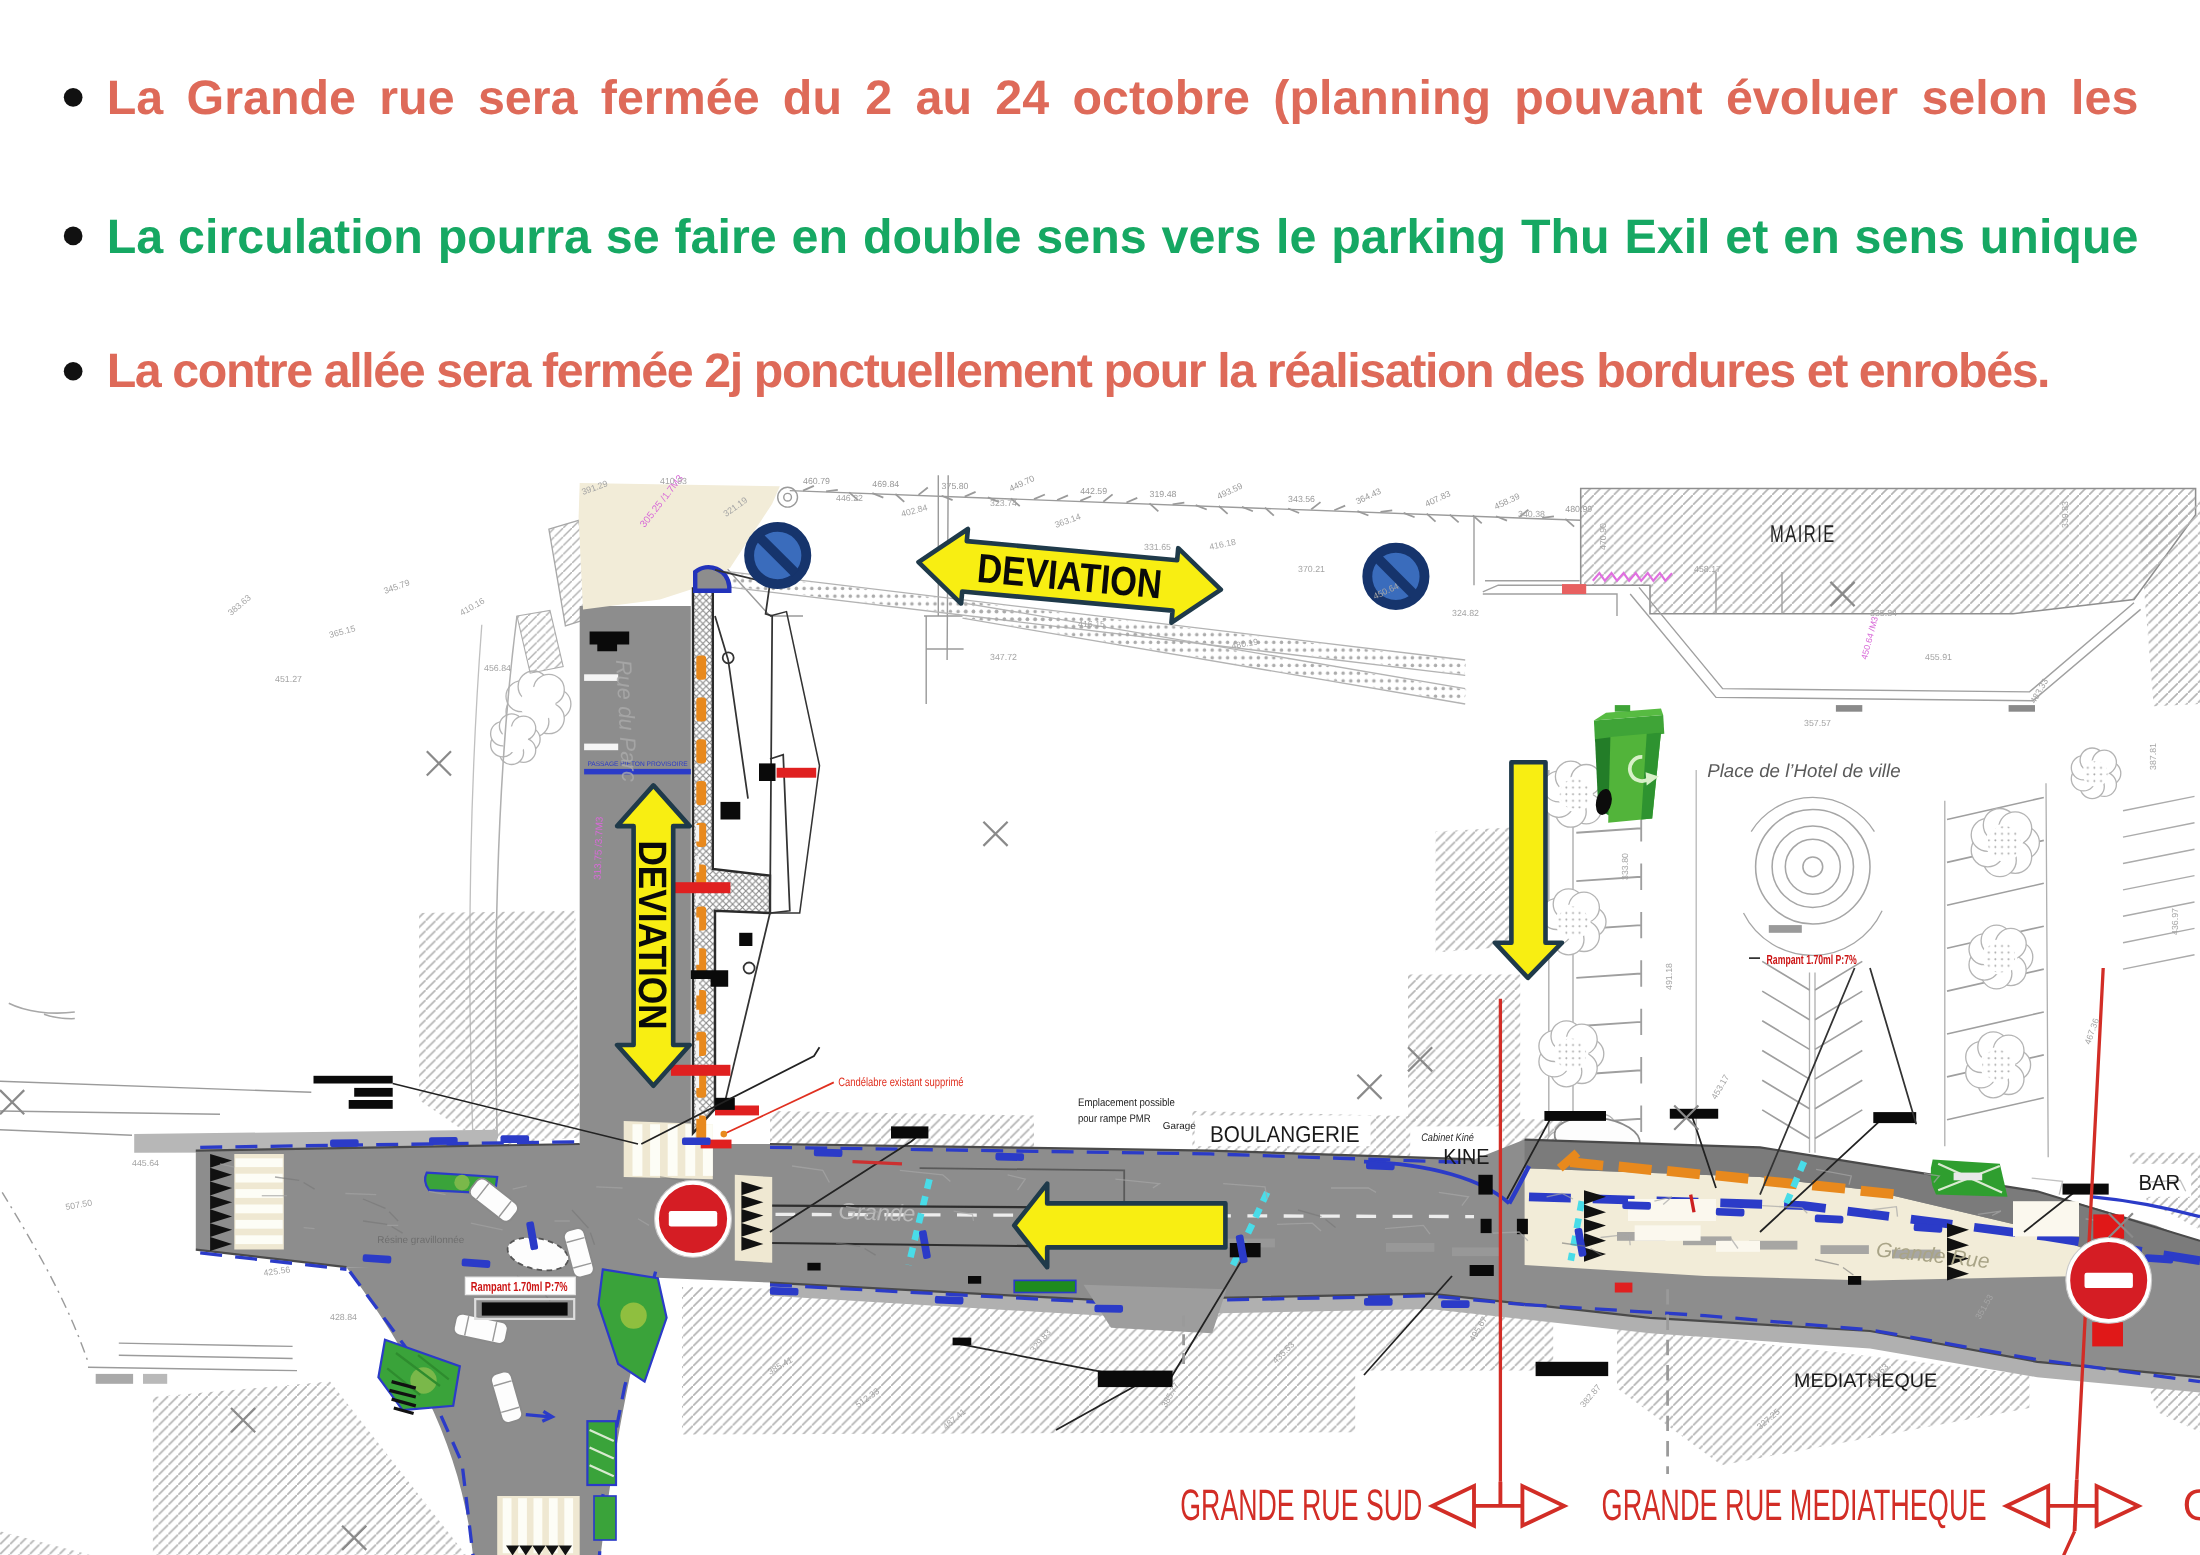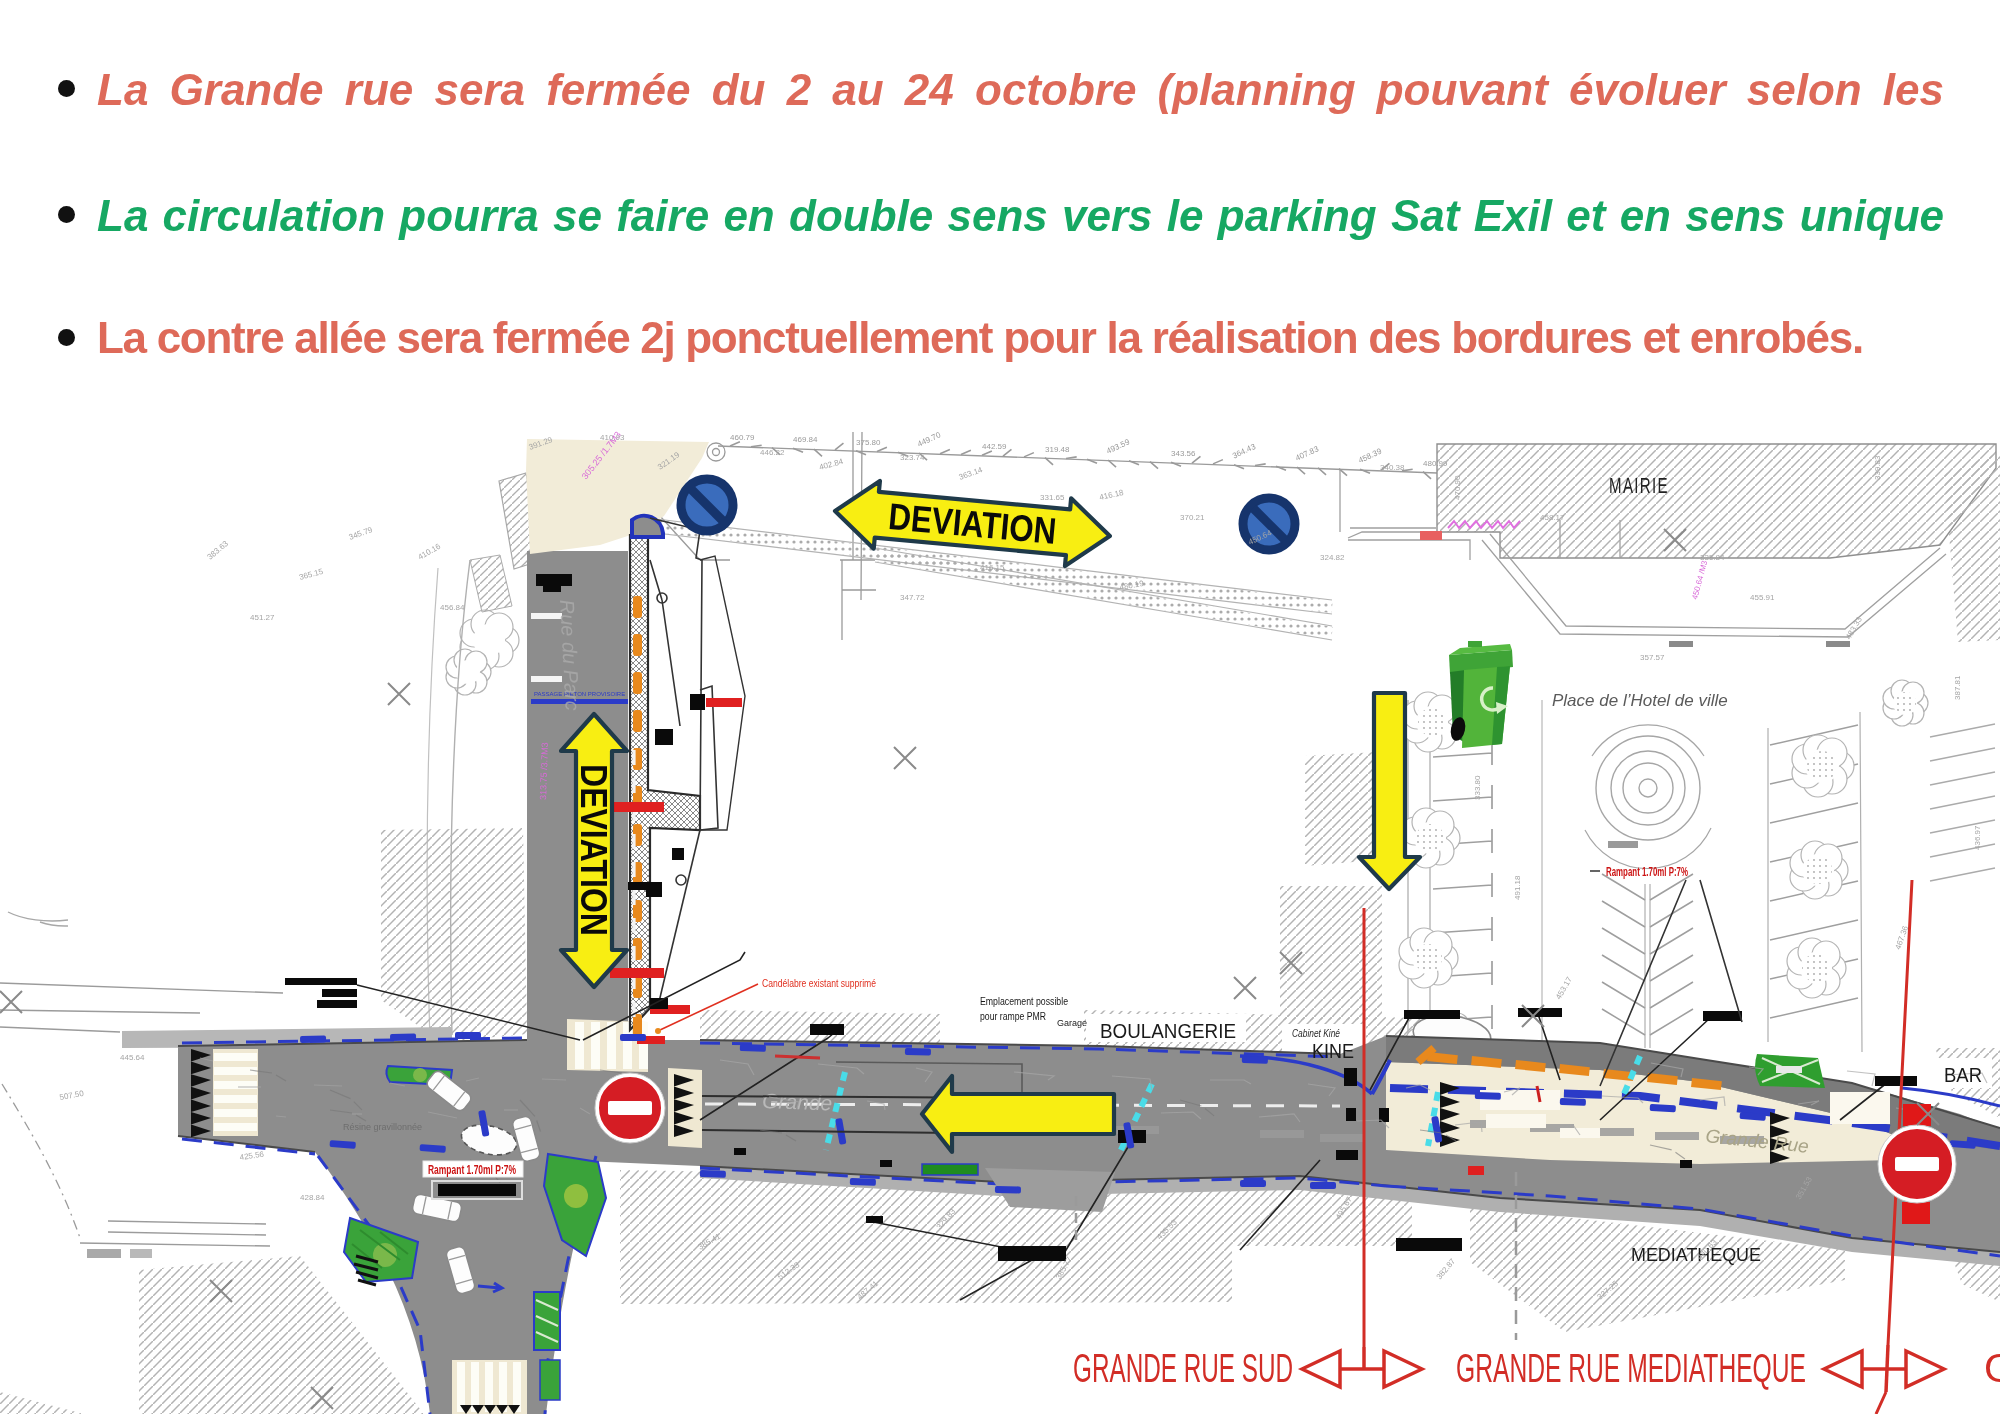--- a/index.html
+++ b/index.html
@@ -1,34 +1,34 @@
 <!DOCTYPE html>
 <html><head>
 <meta charset="utf-8">
 <style>
   html,body { margin:0; padding:0; background:#fff; width:2000px; height:1414px; overflow:hidden; }
   #page { position:relative; width:2000px; height:1414px; font-family:"Liberation Sans", sans-serif; }
   .ln { position:absolute; left:97px; width:1847px; font-size:44px; font-weight:bold; line-height:60px; white-space:nowrap; }
-  .jf { text-align:justify; text-align-last:justify; white-space:normal;font-style:italic; }
+  .jf { text-align:justify; text-align-last:justify; white-space:normal; }
   .red { color:#de6a59; }
   .grn { color:#16a863; }
   .blt { position:absolute; left:58px; width:17px; height:17px; border-radius:50%; background:#111; }
 </style>
 </head>
 <body>
 <div id="page">
 
 <div class="blt" style="top:80px"></div>
 
 <div class="ln jf red" style="top:60px">La Grande rue sera fermée du 2 au 24 octobre (planning pouvant évoluer selon les</div>
 
 
 <div class="blt" style="top:206px"></div>
 
-<div class="ln jf grn" style="top:186px">La circulation pourra se faire en double sens vers le parking Sat Exil et en sens unique</div>
+<div class="ln jf grn" style="top:186px">La circulation pourra se faire en double sens vers le parking Thu Exil et en sens unique</div>
 
 
 <div class="blt" style="top:329px"></div>
 
 <div class="ln red" style="top:308px; letter-spacing:-1.3px">La contre allée sera fermée 2j ponctuellement pour la réalisation des bordures et enrobés.</div>
 
 <svg width="2000" height="1414" viewBox="0 0 2000 1414" style="position:absolute; top:0; left:0">
 <defs>
 <pattern id="hatch" width="9" height="9" patternUnits="userSpaceOnUse">
  <path d="M-1,10 L10,-1" stroke="#b3b3b3" stroke-width="1.5"></path>

